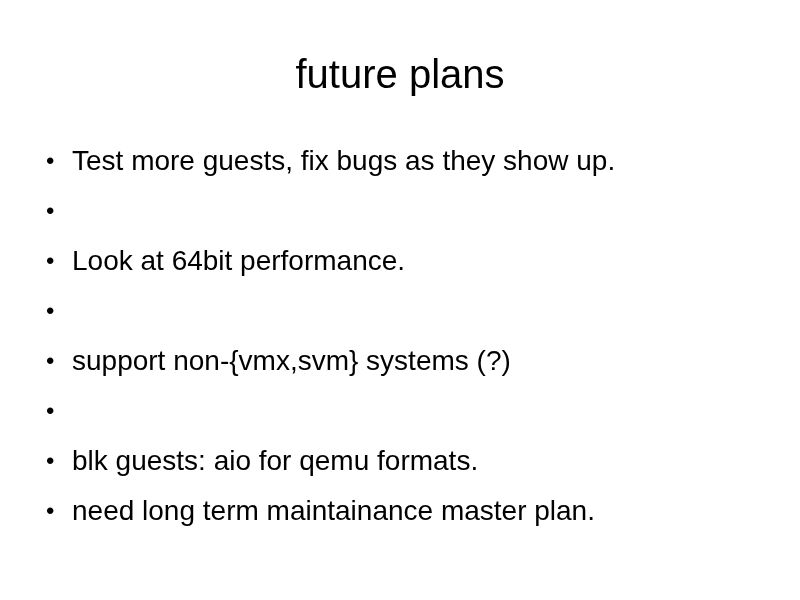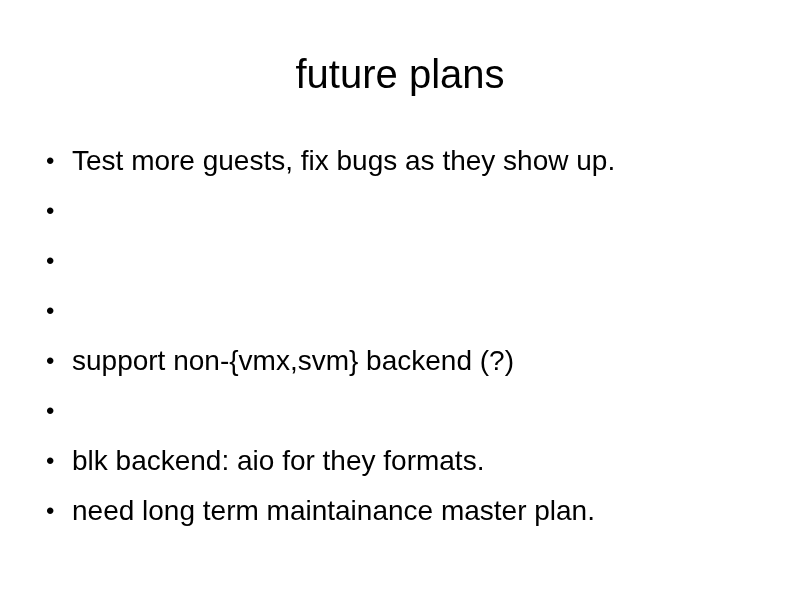--- a/index.html
+++ b/index.html
@@ -84,38 +84,39 @@
       <span class="bullet-marker">•</span>
       <span class="bullet-text">Test more guests, fix bugs as they show up.</span>
     </li>
 
     <li class="bullet-item">
       <span class="bullet-marker">•</span>
     </li>
 
     <li class="bullet-item">
       <span class="bullet-marker">•</span>
+      <span class="bullet-text">Look at 64bit performance.</span>
     </li>
 
     <li class="bullet-item">
       <span class="bullet-marker">•</span>
     </li>
 
     <li class="bullet-item">
       <span class="bullet-marker">•</span>
-      <span class="bullet-text">support non-{vmx,svm} backend (?)</span>
+      <span class="bullet-text">support non-{vmx,svm} systems (?)</span>
     </li>
 
     <li class="bullet-item">
       <span class="bullet-marker">•</span>
     </li>
 
     <li class="bullet-item">
       <span class="bullet-marker">•</span>
-      <span class="bullet-text">blk backend: aio for they formats.</span>
+      <span class="bullet-text">blk guests: aio for qemu formats.</span>
     </li>
 
     <li class="bullet-item">
       <span class="bullet-marker">•</span>
       <span class="bullet-text">need long term maintainance master plan.</span>
     </li>
 
   </ul>
 
 </div>

